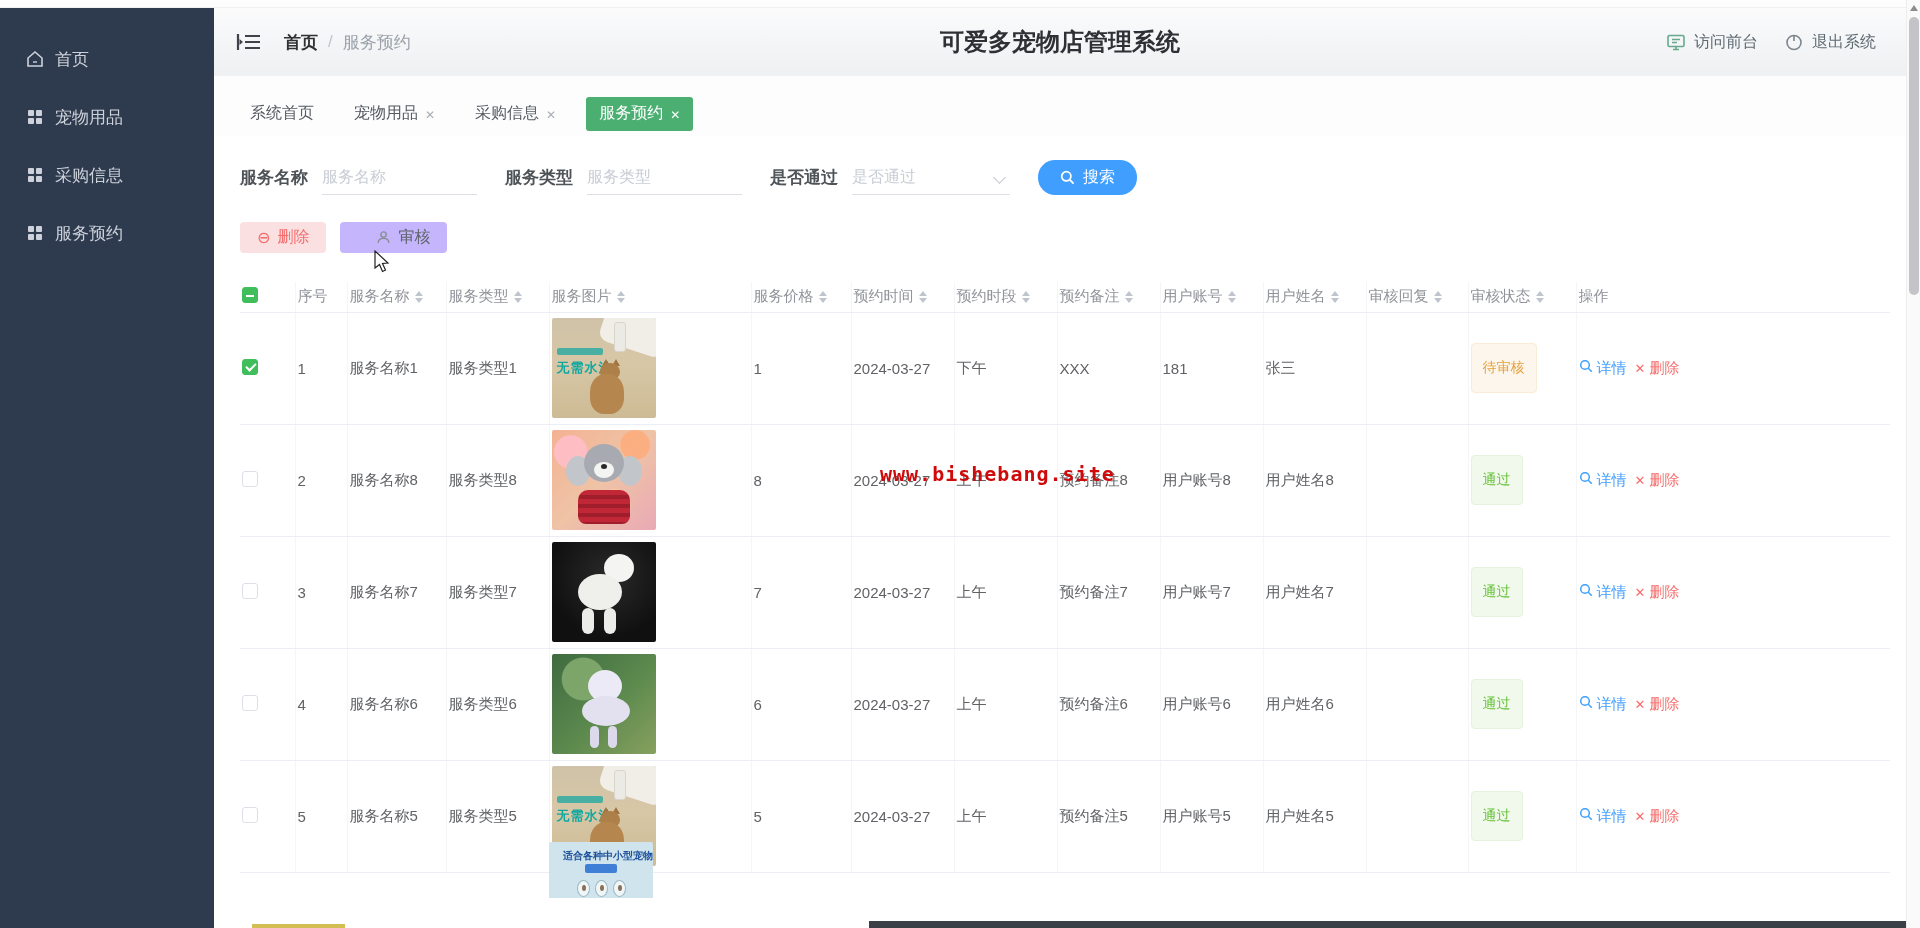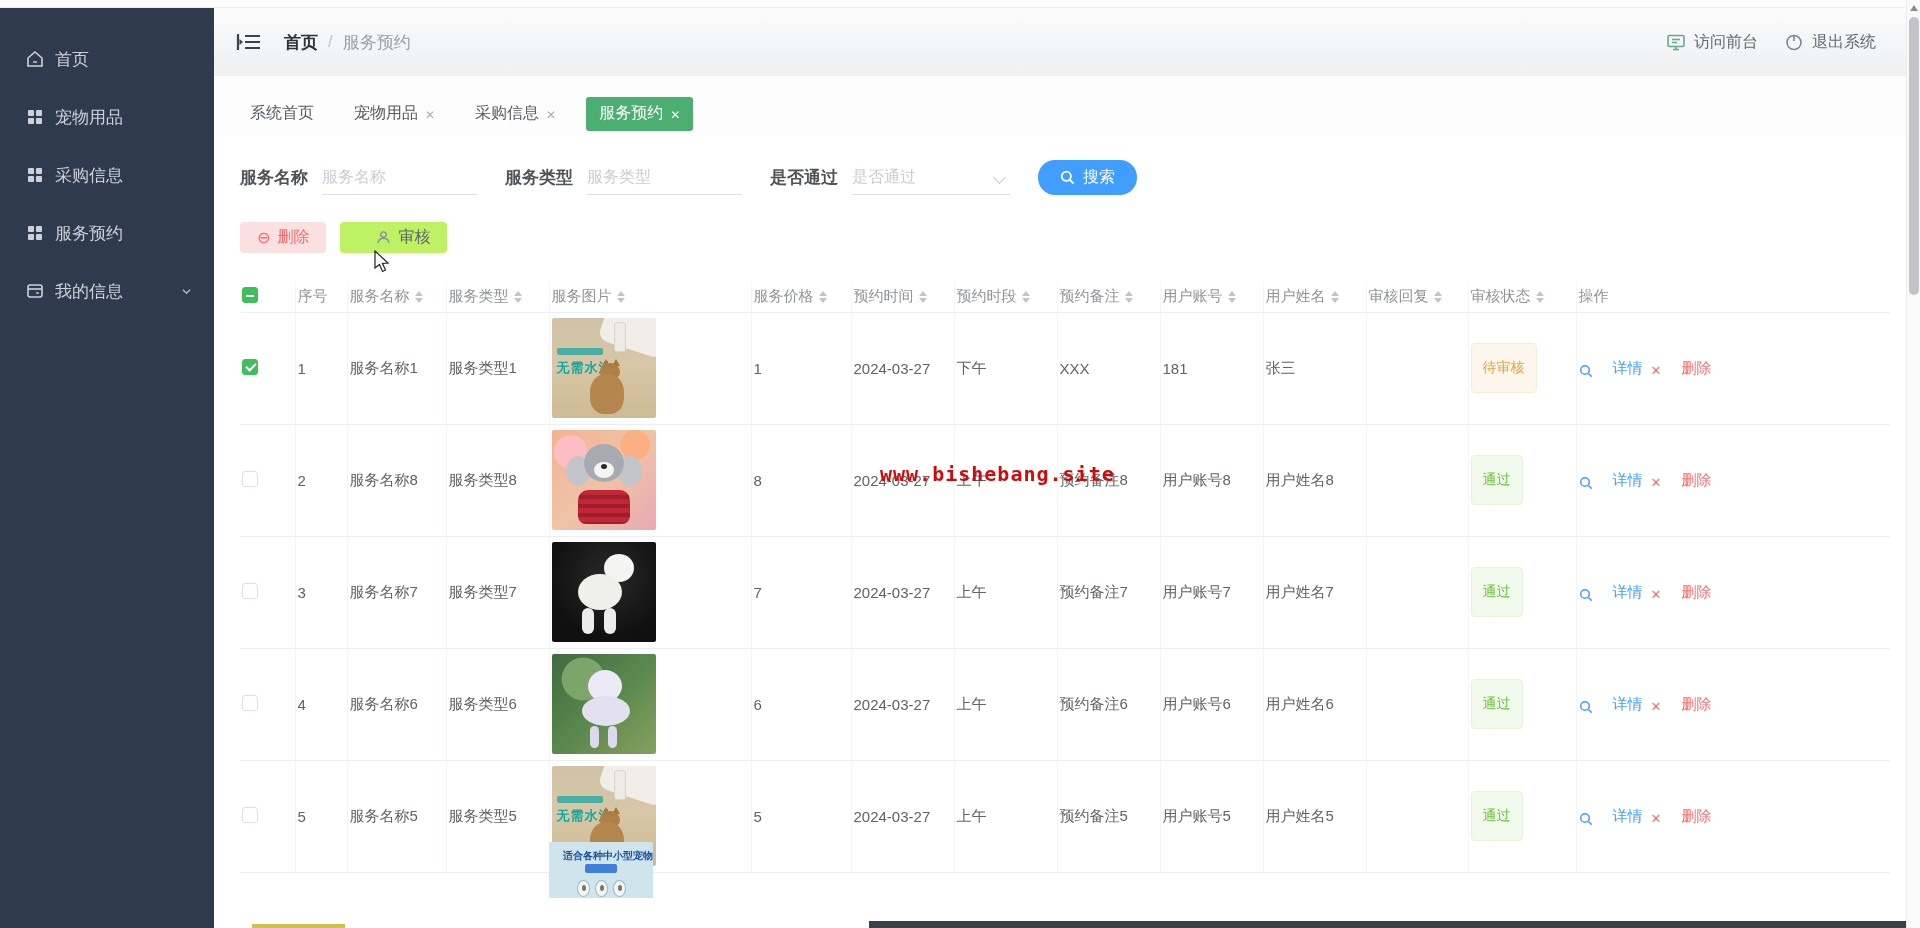--- a/index.html
+++ b/index.html
@@ -50,21 +50,21 @@
   .f-select-wrap .f-input { margin-right:0; width:158px; padding-right:24px; }
   .sel-caret { position:absolute; right:6px; top:12px; width:9px; height:9px; border-right:1.6px solid #c0c4cc; border-bottom:1.6px solid #c0c4cc; transform:rotate(45deg); pointer-events:none; }
   .search-btn { height:35px; padding:0 22px; background:#409eff; color:#fff; border:none; border-radius:17px; font-size:16px; display:flex; align-items:center; gap:8px; cursor:pointer; font-family:inherit; }
   .search-btn svg { width:15px; height:15px; display:block; }
 
   
   .toolbar { position:absolute; top:86px; left:26px; display:flex; gap:14px; }
   .btn { height:31px; display:flex; align-items:center; gap:7px; border:none; border-radius:4px; font-size:16px; padding:0 17px; cursor:pointer; font-family:inherit; }
   .btn-delete { background:#fbe0e2; color:#f56c6c; }
   .btn-delete .minus-circle-icon::before { content:"\2296"; font-size:16px; }
-  .btn-audit { background:#bef264; color:#5f6368;padding-left:36px; }
+  .btn-audit { background:#c4b5fd; color:#5f6368;padding-left:36px; }
   .btn-audit svg { width:15px; height:15px; display:block; }
 
   
   .svc-table { position:absolute; top:146px; left:26px; border-collapse:collapse; table-layout:fixed; width:1650px; font-size:15px; color:#606266; }
   .svc-table th, .svc-table td { border-bottom:1px solid #ebeef5; border-right:1px solid #f4f5f8; text-align:left; padding:0 6px 0 2px; vertical-align:middle; font-weight:400; white-space:nowrap; overflow:hidden; }
   .svc-table th { height:30px; color:#909399; font-size:15px; border-bottom:1px solid #ebeef5; }
   .svc-table td { height:112px; }
   .svc-table th:last-child, .svc-table td:last-child { border-right:none; }
   .th-inner { display:flex; align-items:center; gap:5px; }
   .sort-caret { display:inline-flex; flex-direction:column; gap:2px; }
@@ -78,21 +78,21 @@
   .cb.checked::after { content:""; position:absolute; left:4.5px; top:1.5px; width:4px; height:8px; border-right:2px solid #fff; border-bottom:2px solid #fff; transform:rotate(45deg); }
   .cb.indet::after { content:""; position:absolute; left:3px; top:6.5px; width:8px; height:2px; background:#fff; }
 
   
   .badge { display:inline-block; padding:15px 11px; border-radius:4px; font-size:14px; }
   .badge.pending { background:#fdf6ec; color:#e6a23c; border:1px solid #f8ecd9; }
   .badge.passed { background:#f0f9eb; color:#67c23a; border:1px solid #e6f3dc; }
 
   
   .row-actions { display:flex; align-items:center; gap:8px; }
-  .lnk { display:flex; align-items:flex-end; gap:20px; cursor:pointer; font-size:15px; }
+  .lnk { display:flex; align-items:flex-start; gap:4px; cursor:pointer; font-size:15px; }
   .lnk-detail { color:#409eff; }
   .lnk-detail svg { width:14px; height:14px; display:block; }
   .lnk-del { color:#f56c6c; }
   .x-small-icon::before { content:"\2715"; font-size:13px; color:#f56c6c; }
 
   
   .photo { width:104px; height:100px; position:relative; overflow:hidden; border-radius:2px; }
   
   .img-kitten { background:linear-gradient(180deg,#cfc2a8 0%,#d8c7a6 45%,#cdb astray 100%); background:linear-gradient(180deg,#cfc2a8 0%,#d8c7a6 45%,#cdbb95 100%); }
   .img-kitten .arm { position:absolute; top:-8px; right:-12px; width:66px; height:40px; background:#f1eee8; transform:rotate(18deg); border-radius:10px; }
@@ -191,51 +191,37 @@
     <div class="side-item">
       <span class="s-icon">
         <svg viewBox="0 0 20 20" fill="currentColor">
             <rect x="3" y="3" width="6" height="6" rx="1"></rect>
             <rect x="11" y="3" width="6" height="6" rx="1"></rect>
             <rect x="3" y="11" width="6" height="6" rx="1"></rect>
             <rect x="11" y="11" width="6" height="6" rx="1"></rect>
           </svg>
       </span>
       <span>服务预约</span>
-    </div>
-    <div class="side-item">
-      <span class="s-icon">
-        <svg viewBox="0 0 20 20" fill="none" stroke="currentColor" stroke-width="1.6">
-            <rect x="3" y="4" width="14" height="12" rx="2"></rect>
-            <path d="M3 8 h14"></path>
-            <path d="M11 12 h3" stroke-width="1.3"></path>
-          </svg>
-      </span>
-      <span>我的信息</span>
-      <span class="chev">
-        <svg viewBox="0 0 12 12" fill="none" stroke="currentColor" stroke-width="1.6">
-            <path d="M2 4 L6 8 L10 4"></path>
-          </svg>
-      </span>
     </div>
   </div>
 
   <div class="topbar">
     <span class="collapse-icon">
       <svg viewBox="0 0 26 22" fill="none" stroke="currentColor" stroke-width="2">
           <path d="M2 3 v16" stroke-width="2.2"></path>
           <path d="M9 5 h15 M9 11 h15 M9 17 h15"></path>
           <path d="M7 11 L3.5 8 V14 Z" fill="currentColor" stroke="none"></path>
         </svg>
     </span>
     <div class="breadcrumb">
       <span class="bc-home">首页</span>
       <span class="bc-sep">/</span>
       <span class="bc-cur">服务预约</span>
     </div>
+    <div class="app-title">可爱多宠物店管理系统</div>
     <div class="top-actions">
       <span class="top-link">
         <span class="t-icon">
           <svg viewBox="0 0 20 20" fill="none" stroke="#67a98c" stroke-width="1.6">
               <rect x="2" y="3.5" width="16" height="11" rx="1.5"></rect>
               <path d="M7 17.5 h6 M10 14.5 v3"></path>
               <path d="M6 7.5 h8 M6 10.5 h5" stroke-width="1.3"></path>
             </svg>
         </span>
         <span>访问前台</span>

